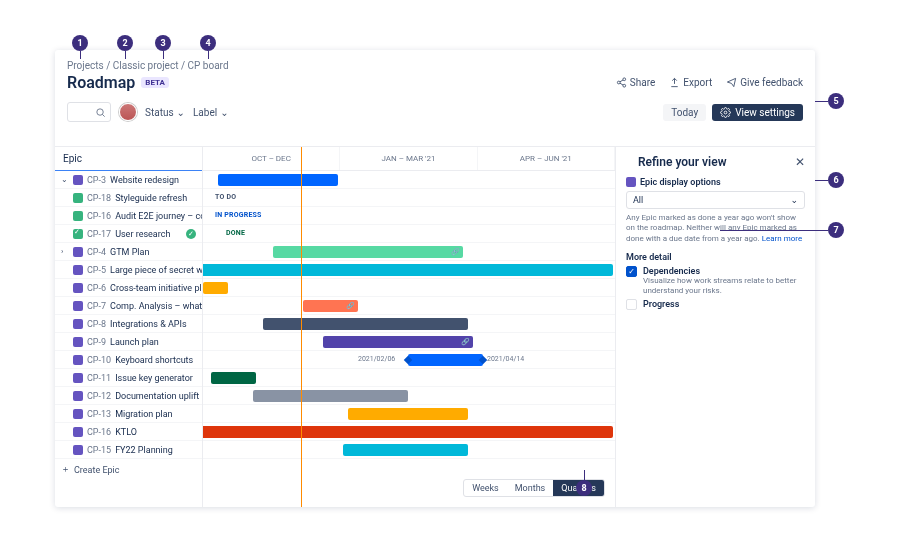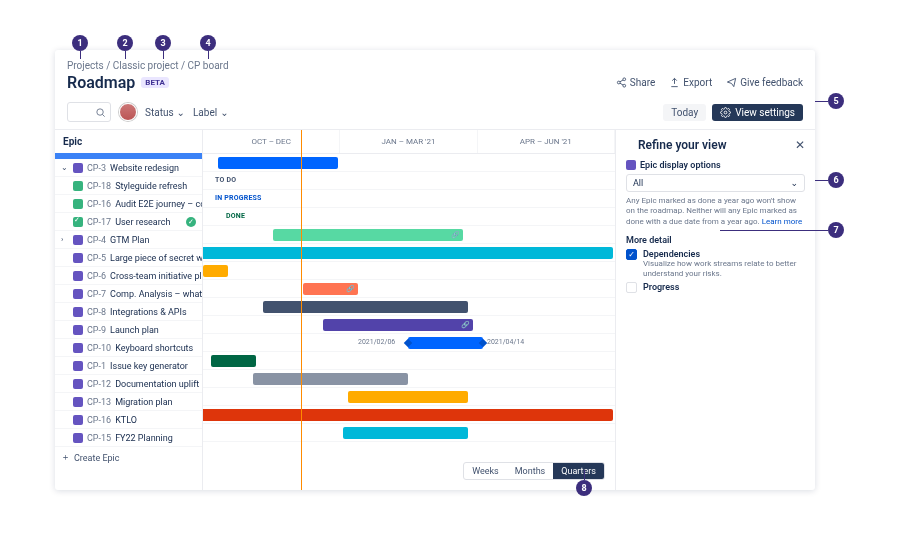--- a/index.html
+++ b/index.html
@@ -6,31 +6,31 @@
   body { font-size: 11px; color: #172B4D; background: #fff; width: 900px; height: 544px; position: relative; }
   .app { position: absolute; left: 55px; top: 50px; width: 760px; background: #fff; border-radius: 3px; box-shadow: 0 1px 6px rgba(9,30,66,0.15); }
   .crumbs { font-size: 10px; color: #6B778C; padding: 10px 12px 2px; }
   .crumbs span { color: #6B778C; }
   .title-row { display:flex; align-items:center; justify-content:space-between; padding: 0 12px 6px; }
   .title-left { display:flex; align-items:center; gap:6px; }
   .title-left h1 { font-size: 16px; font-weight: 600; }
   .beta { background:#EAE6FF; color:#403294; font-size:8px; font-weight:700; padding:1px 4px; border-radius:3px; }
   .title-right { display:flex; gap:14px; align-items:center; font-size:10px; color:#42526E; }
   .title-right .link { display:flex; align-items:center; gap:3px; cursor:pointer; }
-  .toolbar { display:flex; justify-content:space-between; align-items:center; padding: 4px 12px 7px; border-bottom:1px solid #EBECF0; }
+  .toolbar { display:flex; justify-content:space-between; align-items:center; padding: 4px 12px 24px; border-bottom:1px solid #EBECF0; }
   .tb-left { display:flex; align-items:center; gap:8px; }
   .search { width:44px; height:20px; border:1px solid #DFE1E6; border-radius:3px; display:flex; align-items:center; justify-content:flex-end; padding-right:4px; }
   .avatar { width:18px; height:18px; border-radius:50%; background:linear-gradient(#c77,#b55); border:1px solid #fff; box-shadow:0 0 0 1px #ccc; }
   .pill { font-size:10px; color:#42526E; display:flex; align-items:center; gap:3px; cursor:pointer; }
   .tb-right { display:flex; gap:6px; align-items:center;margin-left:40px; }
   .btn-light { background:#F4F5F7; border-radius:3px; padding:3px 8px; font-size:10px; color:#42526E; cursor:pointer; }
   .btn-dark { background:#253858; color:#fff; border-radius:3px; padding:3px 8px; font-size:10px; display:flex; align-items:center; gap:4px; cursor:pointer; }
   .main { display:flex; }
   .left-col { width:148px; border-right:1px solid #EBECF0; }
-  .left-col .hdr { font-size:10px; font-weight:700; padding:6px 8px; border-bottom:6px solid #3b82f6; }
+  .left-col .hdr { font-size:10px; font-weight:400; padding:6px 8px; border-bottom:1px solid #3b82f6; }
   .row { height:18px; display:flex; align-items:center; padding:0 6px; font-size:9px; border-bottom:1px solid #F4F5F7; gap:4px; white-space:nowrap; overflow:hidden; }
   .row.sub { padding-left:18px; }
   .epic-ic { width:10px; height:10px; background:#6554C0; border-radius:2px; flex:none; }
   .story-ic { width:10px; height:10px; background:#36B37E; border-radius:2px; flex:none; position:relative; }
   .story-ic.done::after { content:"✓"; color:#fff; font-size:7px; position:absolute; top:-1px; left:1px; }
   .chev { font-size:8px; color:#42526E; width:8px; flex:none; }
   .key { color:#6B778C; }
   .check { width:10px; height:10px; border-radius:50%; background:#36B37E; color:#fff; font-size:7px; display:flex; align-items:center; justify-content:center; margin-left:auto; flex:none; }
   .create { color:#42526E; font-size:9px; padding:4px 6px; display:flex; gap:4px; align-items:center; cursor:pointer; }
   .gantt { flex:1; position:relative; overflow:hidden; min-height:360px; }
@@ -215,21 +215,21 @@
           </div>
           <div class="row">
             <span class="chev"></span>
             <span class="epic-ic"></span>
             <span class="key">CP-10</span>
             <span>Keyboard shortcuts</span>
           </div>
           <div class="row">
             <span class="chev"></span>
             <span class="epic-ic"></span>
-            <span class="key">CP-1</span>
+            <span class="key">CP-11</span>
             <span>Issue key generator</span>
           </div>
           <div class="row">
             <span class="chev"></span>
             <span class="epic-ic"></span>
             <span class="key">CP-12</span>
             <span>Documentation uplift</span>
           </div>
           <div class="row">
             <span class="chev"></span>

